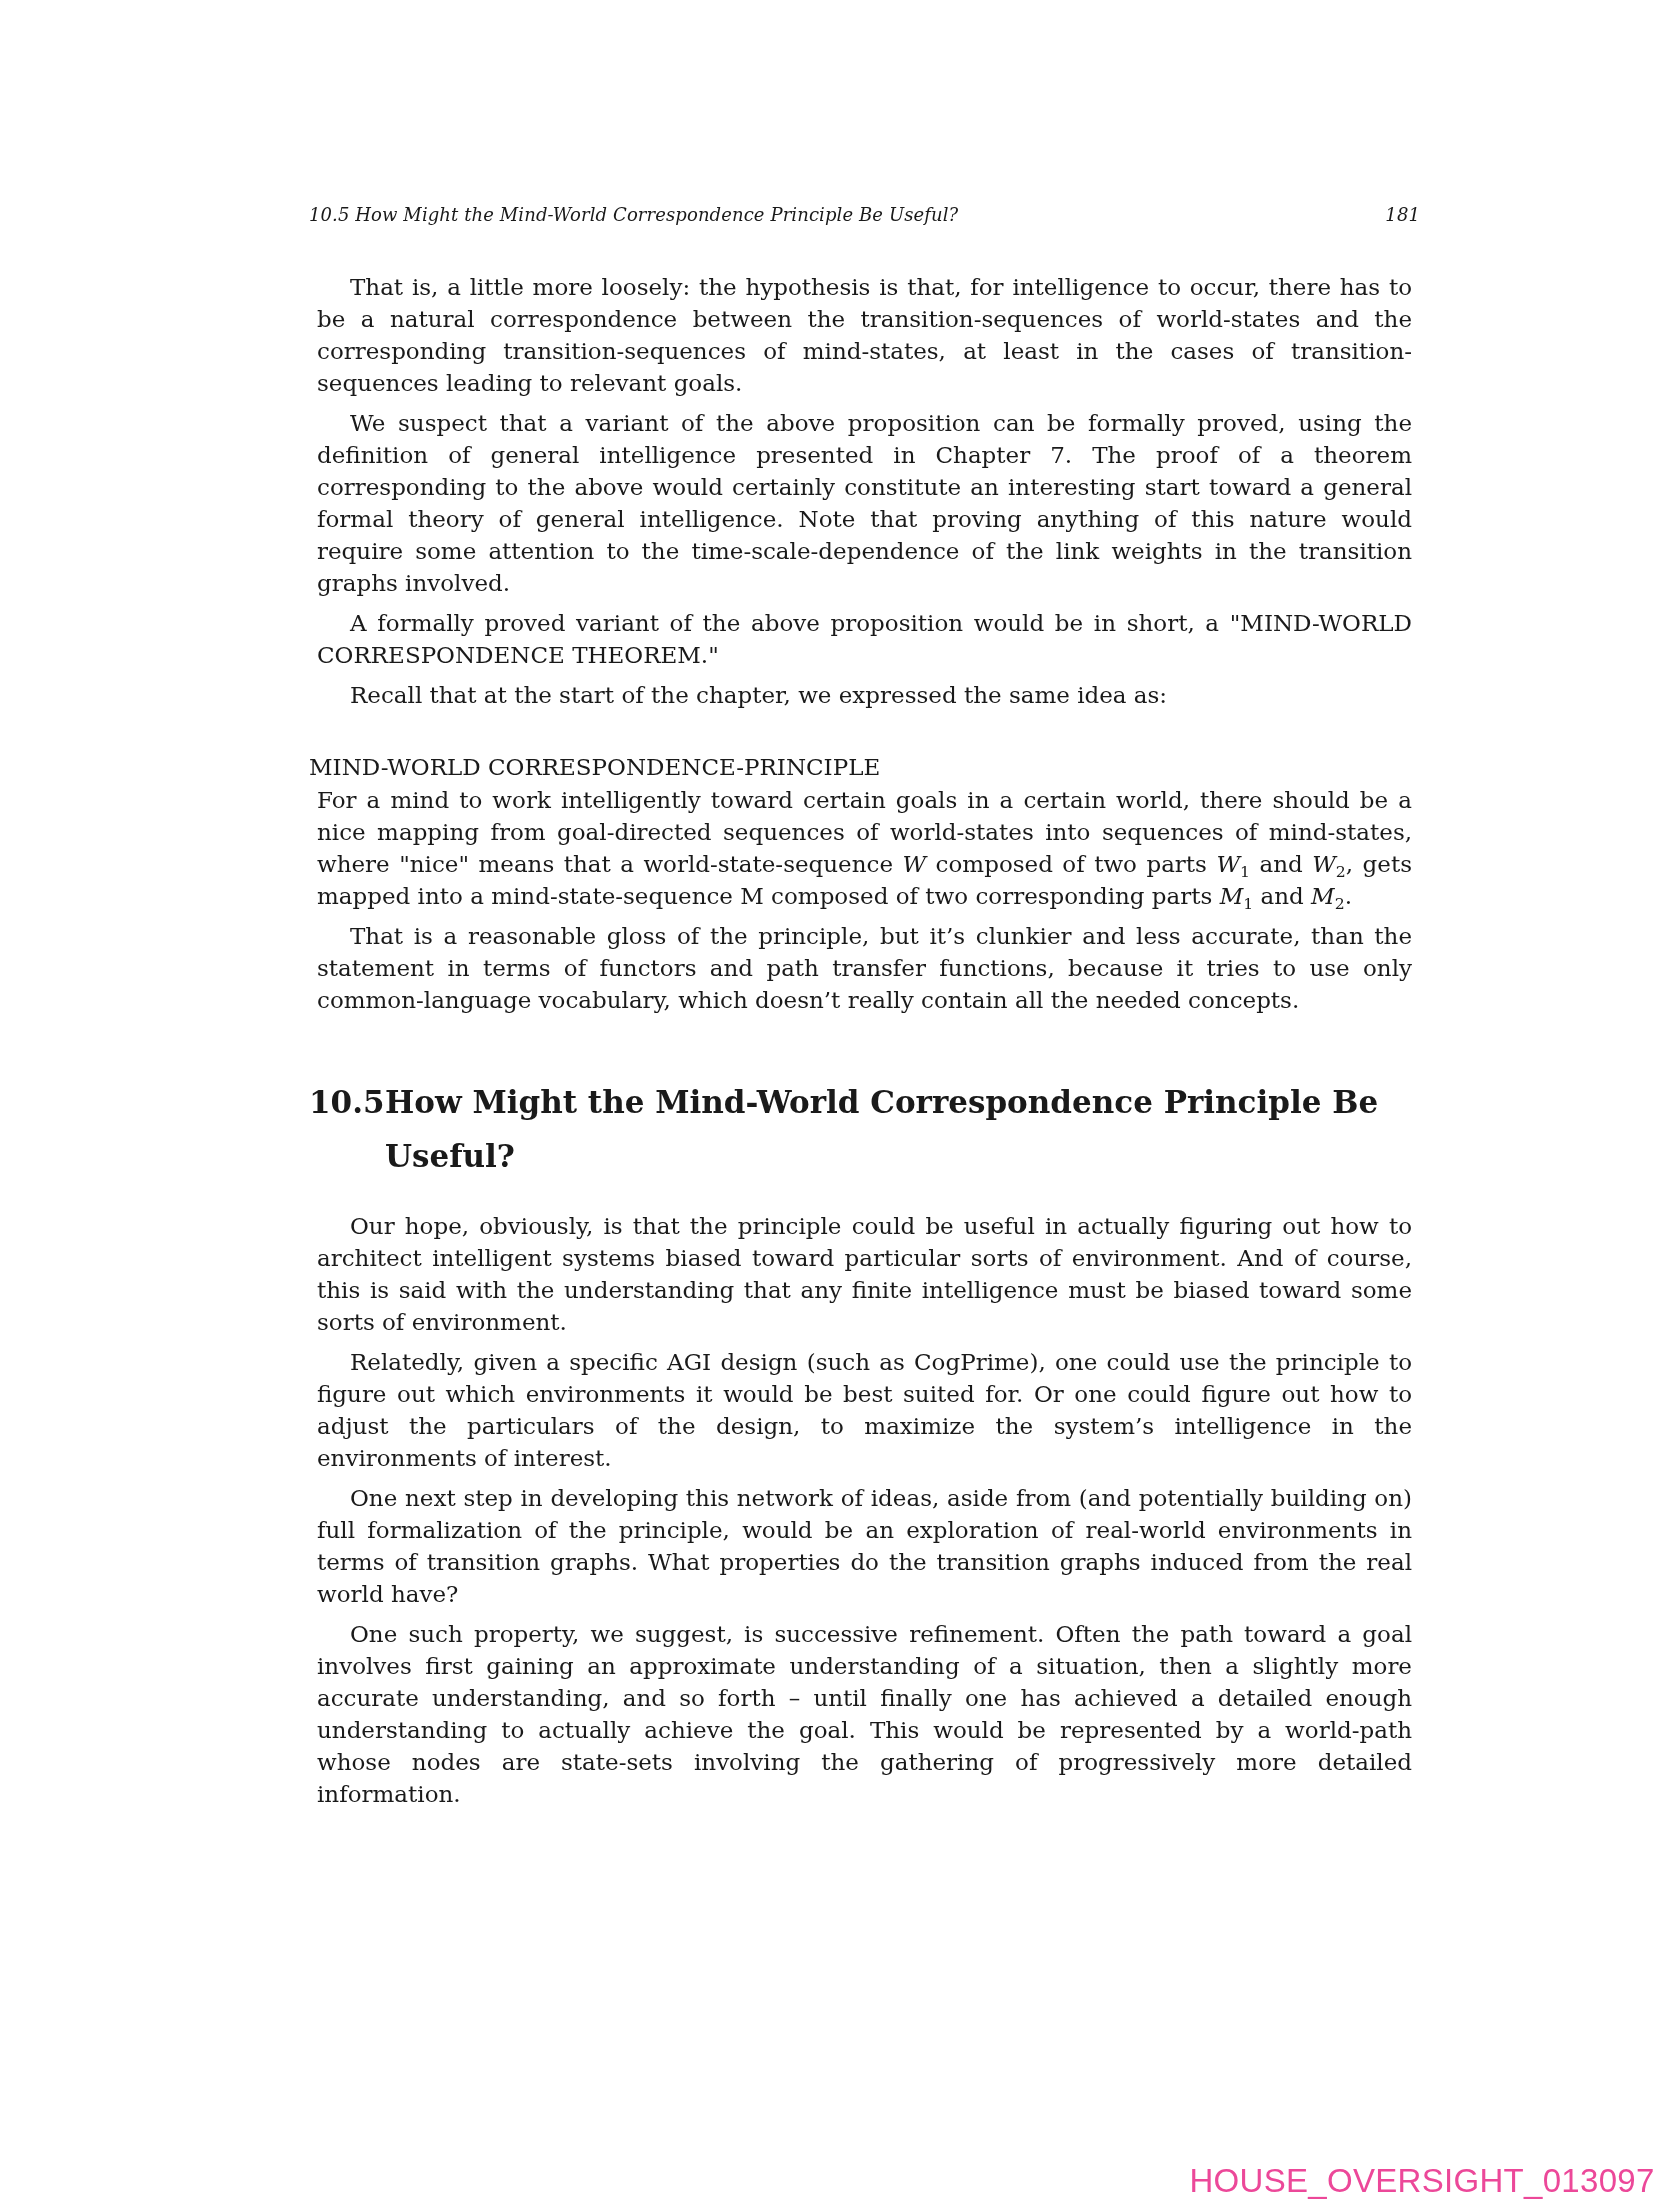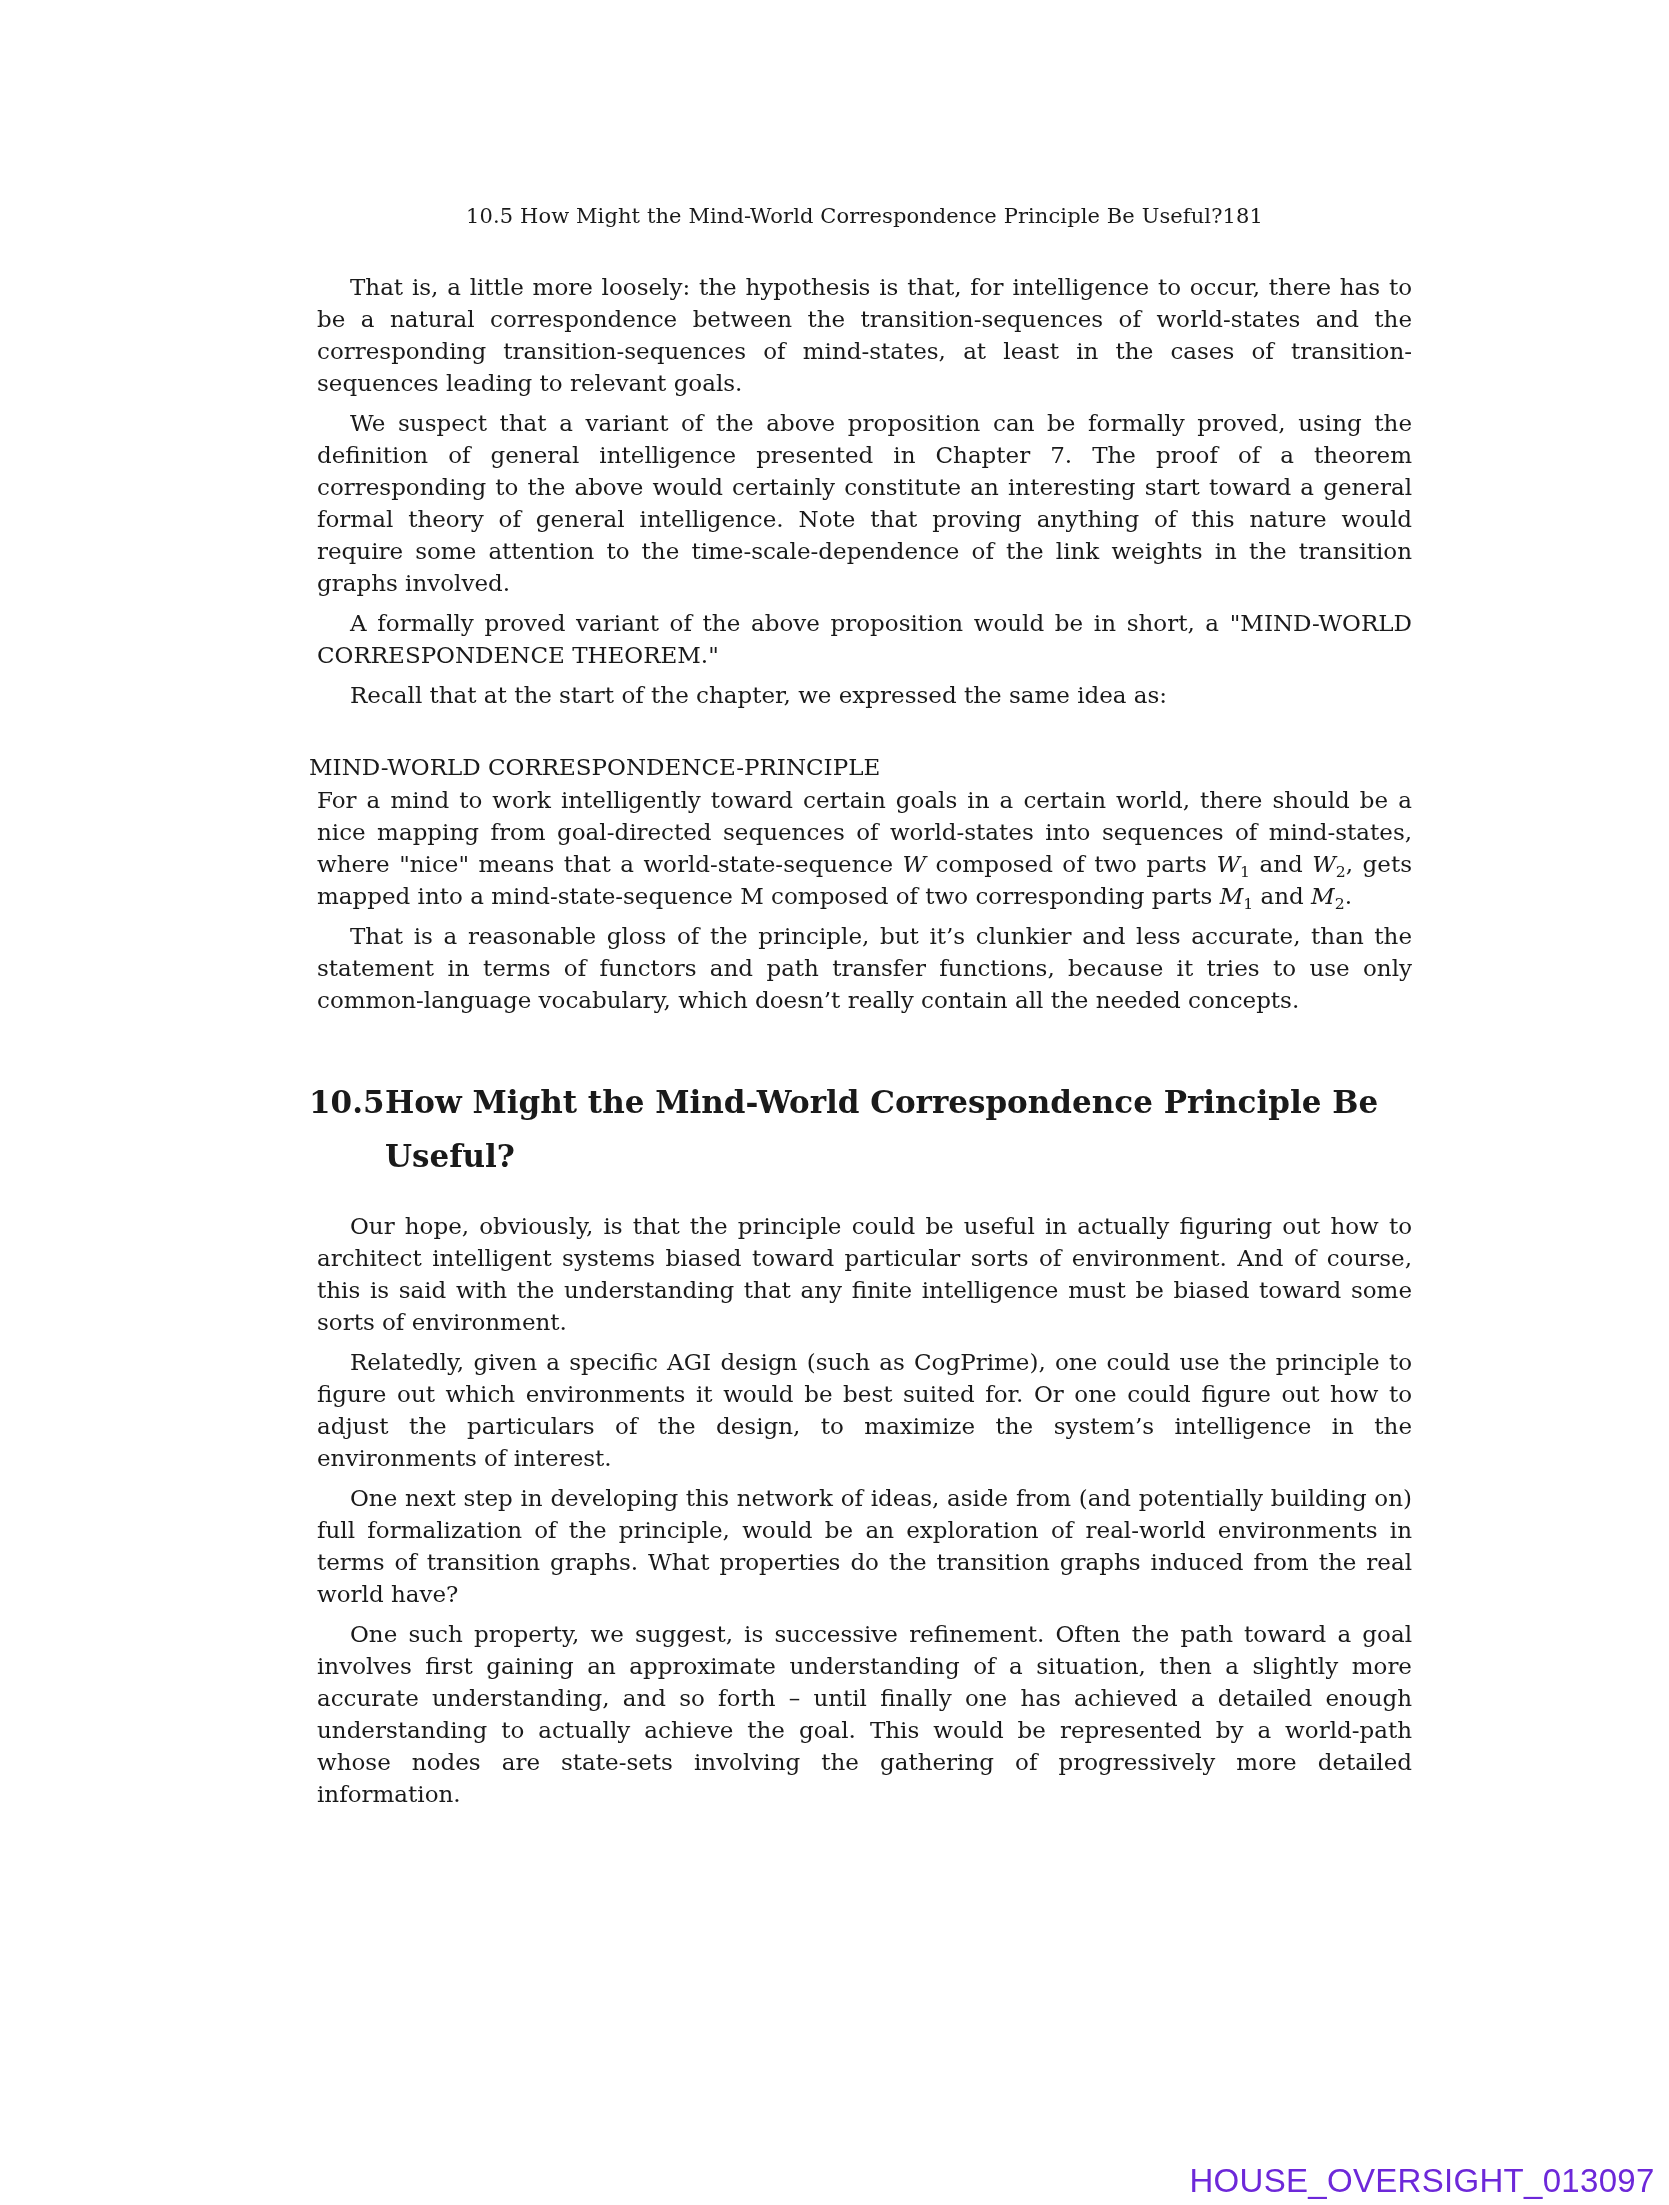--- a/index.html
+++ b/index.html
@@ -1,31 +1,31 @@
 <!DOCTYPE html>
 <html style="font-size:10.5px"><head>
 <meta charset="utf-8">
 <style>
   html, body { margin: 0; padding: 0; background: #ffffff; }
   body { width: 1669px; height: 2205px; position: relative; overflow: hidden;
          font-family: "DejaVu Serif", "Liberation Serif", serif; color: #1a1a1a; }
   .page { position: absolute; left: 309px; top: 0; width: 1111px; }
   .running-header { position: absolute; top: 204px; left: 0; width: 1111px;
-                    font-size: 21px; display: flex; justify-content: center; letter-spacing: 0.1px; }
+                    font-size: 18px; display: flex; justify-content: space-between; letter-spacing: 0.1px; font-style: italic; }
   .block { position: absolute; left: 0; width: 1111px; font-size: 23px; line-height: 32px;
            text-align: justify; }
   .block p { margin: 8px; }
   .indent { text-indent: 33px; }
   .principle-title { font-size: 23px; }
   .section-heading { position: absolute; left: 0; width: 1111px; font-size: 31px; font-weight: bold;
                      line-height: 38px; }
   .section-heading .num { display: inline-block; width: 76px; }
   .section-heading .line2 { padding-left: 76px; margin-top: 16px; }
   .bates { position: absolute; right: 14.4px; bottom: 5.2px; font-family: "Liberation Sans", sans-serif;
-           font-size: 33px; color: #6d28d9; letter-spacing: 0.3px; }
+           font-size: 33px; color: #ec4899; letter-spacing: 0.3px; }
   i.math { font-style: italic; }
   sub { font-size: 15.7px; vertical-align: -5.2px; line-height: 0; }
 </style>
 </head>
 <body>
 
 <div class="page">
 
   <div class="running-header">
     <span>10.5 How Might the Mind-World Correspondence Principle Be Useful?</span>

